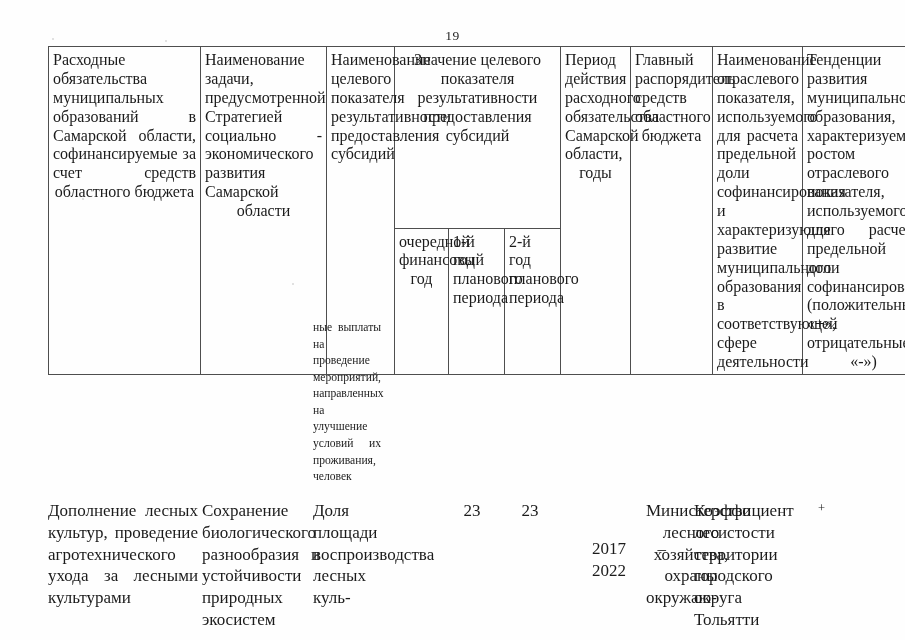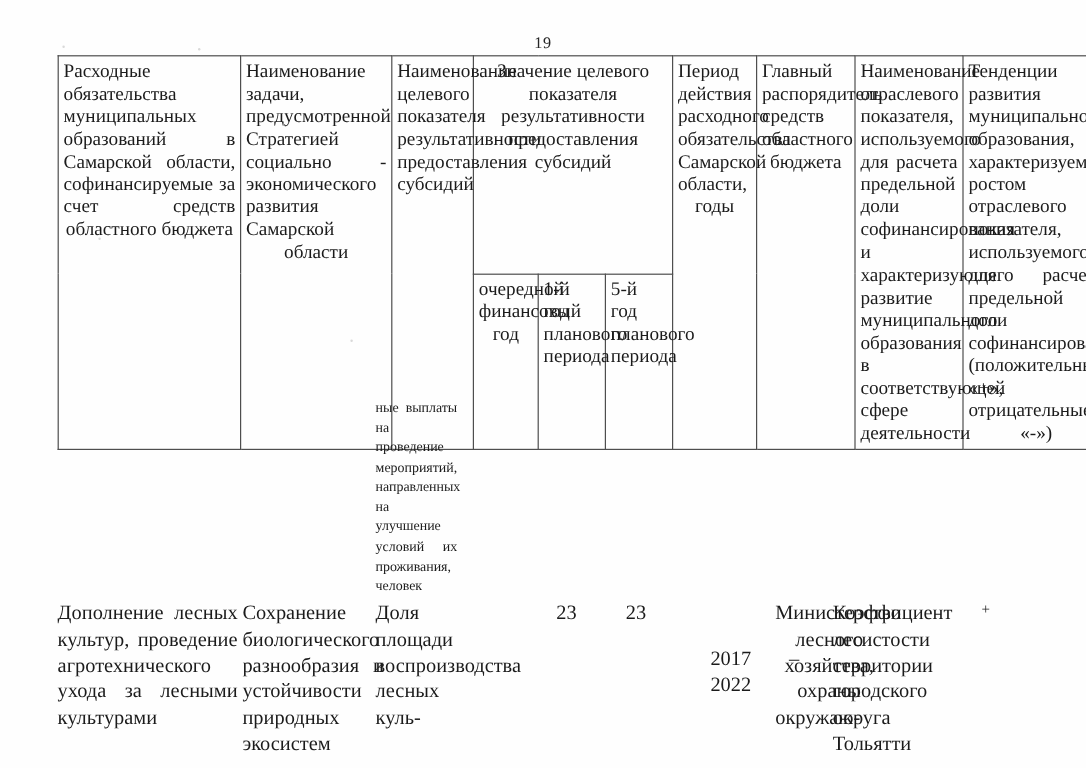--- a/index.html
+++ b/index.html
@@ -81,21 +81,21 @@
     position: absolute;
     background: #b9b9b9;
     border-radius: 50%;
     opacity: .55;
   }
 
   
   .continuation {
     position: absolute;
     left: 313px;
-    top: 332px;
+    top: 320px;
     width: 68px;
     font-size: 11.6px;
     line-height: 1.43;
     text-align: justify;
     text-align-last: left;
     color: #1b1b1b;
   }
 
   
   .data-row {
@@ -180,21 +180,21 @@
         </td>
       </tr>
       <tr>
         <td class="justify">
           <span class="cell-text">очередной финансовый год</span>
         </td>
         <td class="justify">
           <span class="cell-text">1-й год планового периода</span>
         </td>
         <td class="justify">
-          <span class="cell-text">5-й год планового периода</span>
+          <span class="cell-text">2-й год планового периода</span>
         </td>
       </tr>
     </tbody>
   </table>
 
   <div class="continuation">ные выплаты на проведение мероприятий, направленных на улучшение условий их проживания, человек</div>
 
   <div class="data-row">
     <div class="data-cell dc-1">Дополнение лесных культур, проведение агротехнического ухода за лесными культурами</div>
     <div class="data-cell dc-2">Сохранение биологического разнообразия и устойчивости природных экосистем</div>

